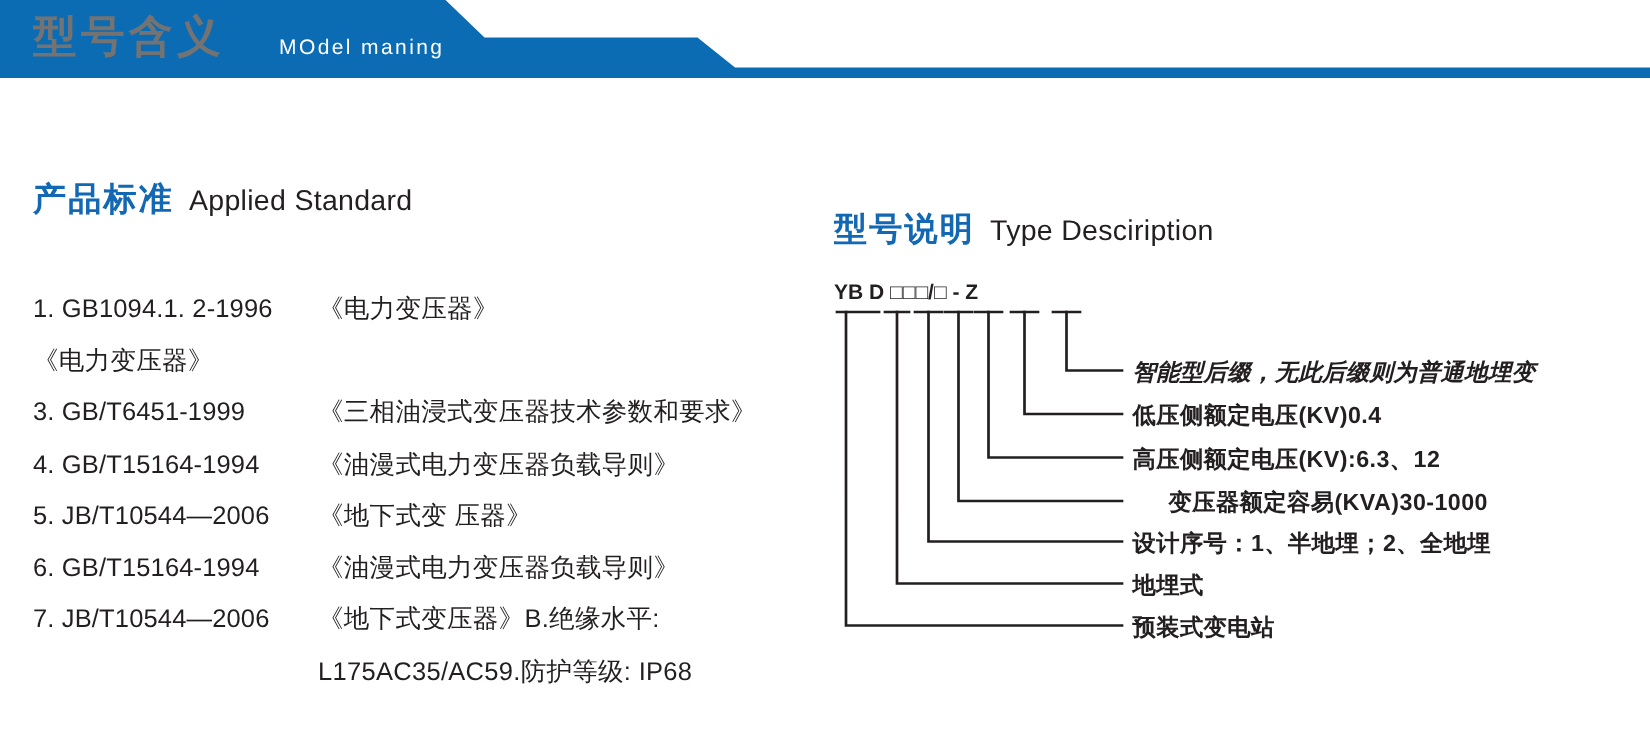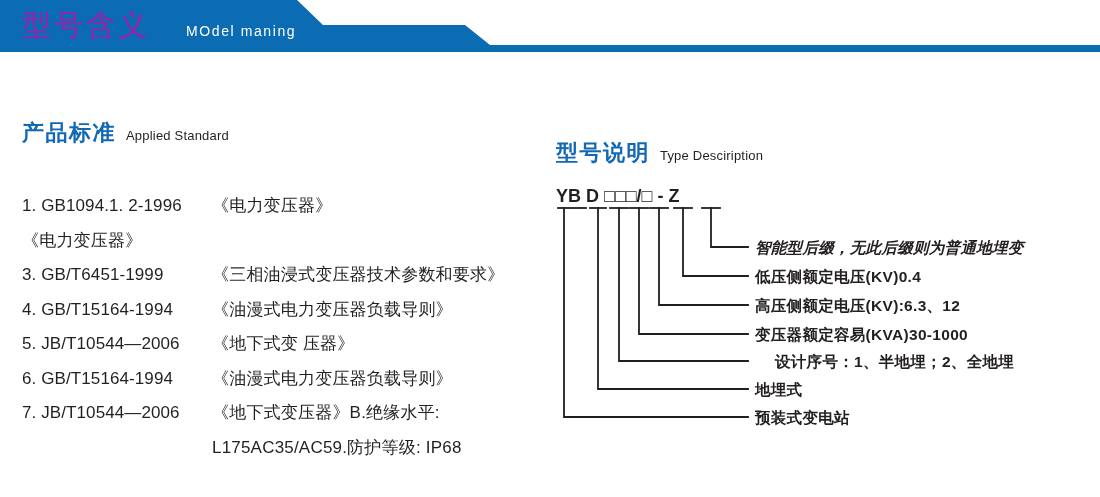--- a/index.html
+++ b/index.html
@@ -28,22 +28,22 @@
     left: 0; top: 0;
     width: 1100px;
     height: 56px;
   }
   #banner-title {
     position: absolute;
     left: 22px;
     top: 7px;
     font-size: 29px;
     line-height: 36px;
-    font-weight: 400;
-    color: #a21caf;
+    font-weight: 700;
+    color: #737373;
     letter-spacing: 3px;
     font-family: "Liberation Sans", "DejaVu Sans", sans-serif;
   }
   #banner-subtitle {
     position: absolute;
     left: 186px;
     top: 22px;
     font-size: 14px;
     line-height: 18px;
     color: #ffffff;
@@ -57,21 +57,21 @@
     white-space: nowrap;
   }
   .sh-cn {
     font-size: 22px;
     font-weight: 700;
     color: #1268b3;
     letter-spacing: 1.5px;
     vertical-align: baseline;
   }
   .sh-en {
-    font-size: 13px;
+    font-size: 19px;
     font-weight: 400;
     color: #231f20;
     letter-spacing: 0.2px;
     margin-left: 10px;
     vertical-align: baseline;
   }
   #head-standard { left: 22px; top: 118px; }
   #head-type     { left: 556px; top: 118px; margin-top: 20px; }
 
   
@@ -112,21 +112,21 @@
     position: absolute;
     left: 550px;
     top: 186px;
     width: 545px;
     height: 250px;
   }
   #model-code {
     position: absolute;
     left: 6px;
     top: 0px;
-    font-size: 18px;
+    font-size: 14px;
     font-weight: 700;
     letter-spacing: 0px;
     white-space: nowrap;
     color: #231f20;
   }
   #diagram-svg {
     position: absolute;
     left: 0; top: 0;
   }
   .lead-label {
@@ -229,18 +229,18 @@
 
       <path d="M48,22 V203 H198"></path>
 
       <path d="M14,22 V231 H198"></path>
     </g>
   </svg>
 
   <div class="lead-label" style="top:52px;font-style:italic;">智能型后缀，无此后缀则为普通地埋变</div>
   <div class="lead-label" style="top:81px;">低压侧额定电压(KV)0.4</div>
   <div class="lead-label" style="top:110px;">高压侧额定电压(KV):6.3、12</div>
-  <div class="lead-label" style="top:139px;">变压器额定容易(KVA)30-1000</div>
-  <div class="lead-label" style="top:166px;margin-left:20px;">设计序号：1、半地埋；2、全地埋</div>
+  <div class="lead-label" style="top:139px;margin-left:24px;">变压器额定容易(KVA)30-1000</div>
+  <div class="lead-label" style="top:166px;">设计序号：1、半地埋；2、全地埋</div>
   <div class="lead-label" style="top:194px;">地埋式</div>
   <div class="lead-label" style="top:222px;text-align:center;">预装式变电站</div>
 
 </div>
 
 </body></html>

